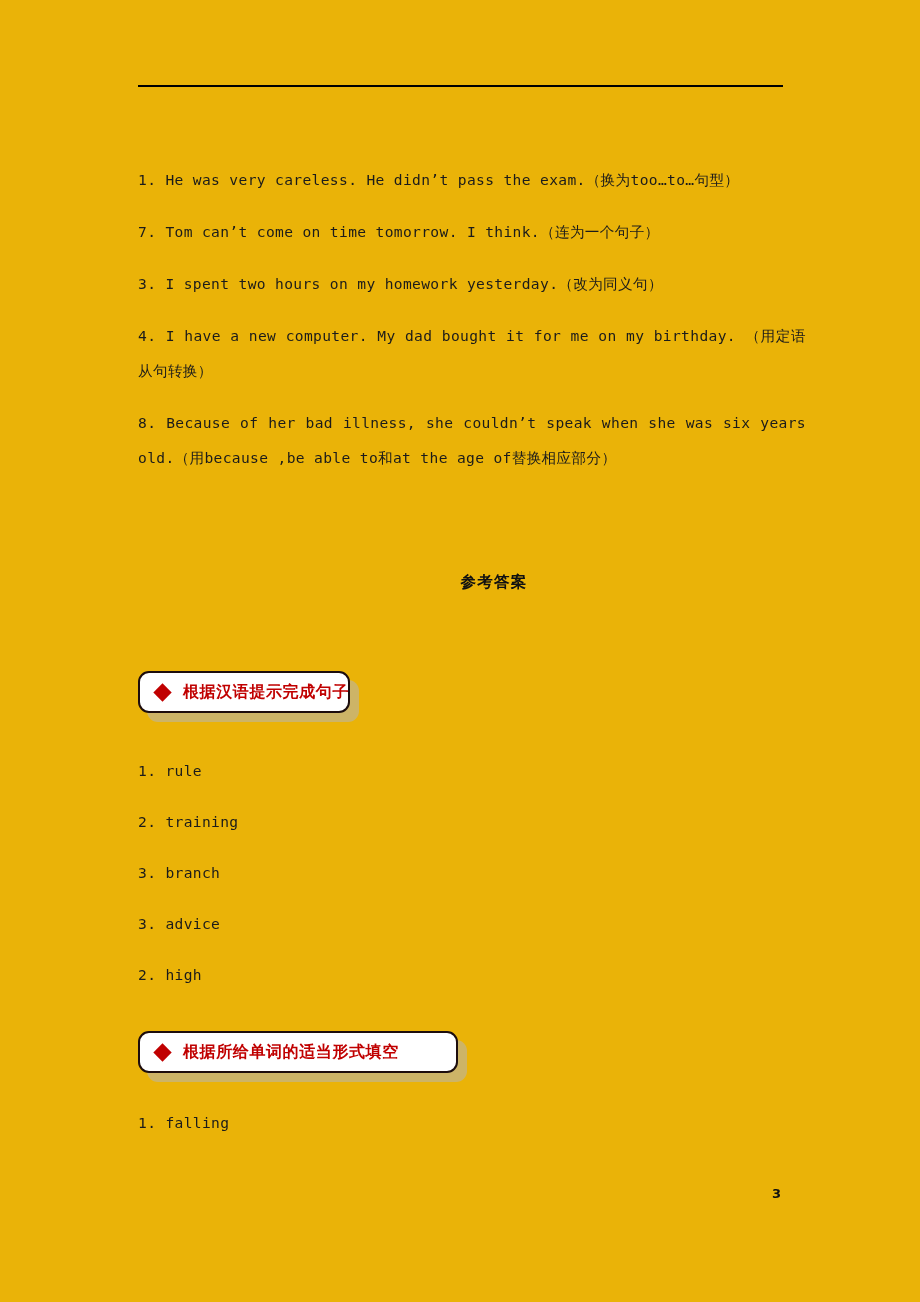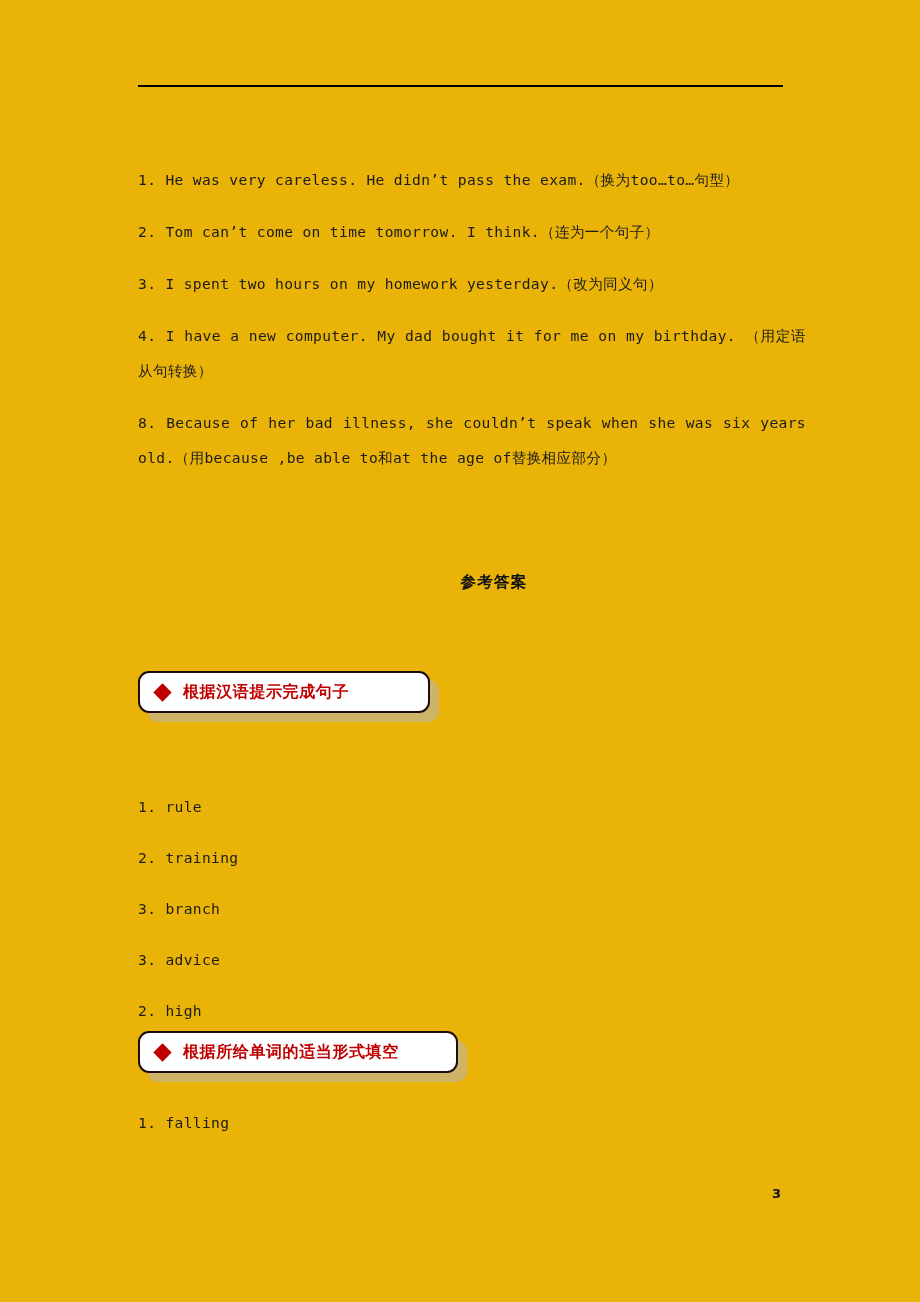--- a/index.html
+++ b/index.html
@@ -109,30 +109,30 @@
   }
   .banner-label {
     font-family: "DejaVu Sans", "Liberation Sans", sans-serif;
     font-weight: bold;
     font-size: 16px;
     color: #c00000;
     letter-spacing: 0.6px;
     white-space: nowrap;
   }
 
-  #banner-1 { left: 138px; top: 671px; width: 292px; }
+  #banner-1 { left: 138px; top: 671px; width: 212px; }
   #banner-2 { left: 138px; top: 1031px; width: 320px; }
 
   
   .answer-list {
     position: absolute;
     left: 138px;
     width: 500px;
   }
-  #answer-list-1 { top: 796px; }
+  #answer-list-1 { top: 760px; }
   #answer-list-2 { top: 1112px; }
   .ans-item {
     font-family: "DejaVu Sans Mono", "Liberation Mono", monospace;
     font-size: 14.6px;
     line-height: 22px;
     height: 51px;
     color: #1b1b1b;
     letter-spacing: 0.35px;
   }
 
@@ -149,21 +149,21 @@
 </style>
 </head>
 <body>
 
 <div class="page">
 
   <div class="header-rule"></div>
 
   <div class="exercise-block">
     <div class="ex-item">1. He was very careless. He didn’t pass the exam.（换为too…to…句型）</div>
-    <div class="ex-item">2. Tom can’t come on time tomorrow. I think.（连为一个句子）</div>
+    <div class="ex-item">7. Tom can’t come on time tomorrow. I think.（连为一个句子）</div>
     <div class="ex-item">3. I spent two hours on my homework yesterday.（改为同义句）</div>
     <div class="ex-item">4. I have a new computer. My dad bought it for me on my birthday. （用定语从句转换）</div>
     <div class="ex-item">8. Because of her bad illness, she couldn’t speak when she was six years old.（用because ,be able to和at the age of替换相应部分）</div>
   </div>
 
   <div class="answers-title">参考答案</div>
 
   <div class="section-banner" id="banner-1">
     <div class="banner-shadow"></div>
     <div class="banner-box">

